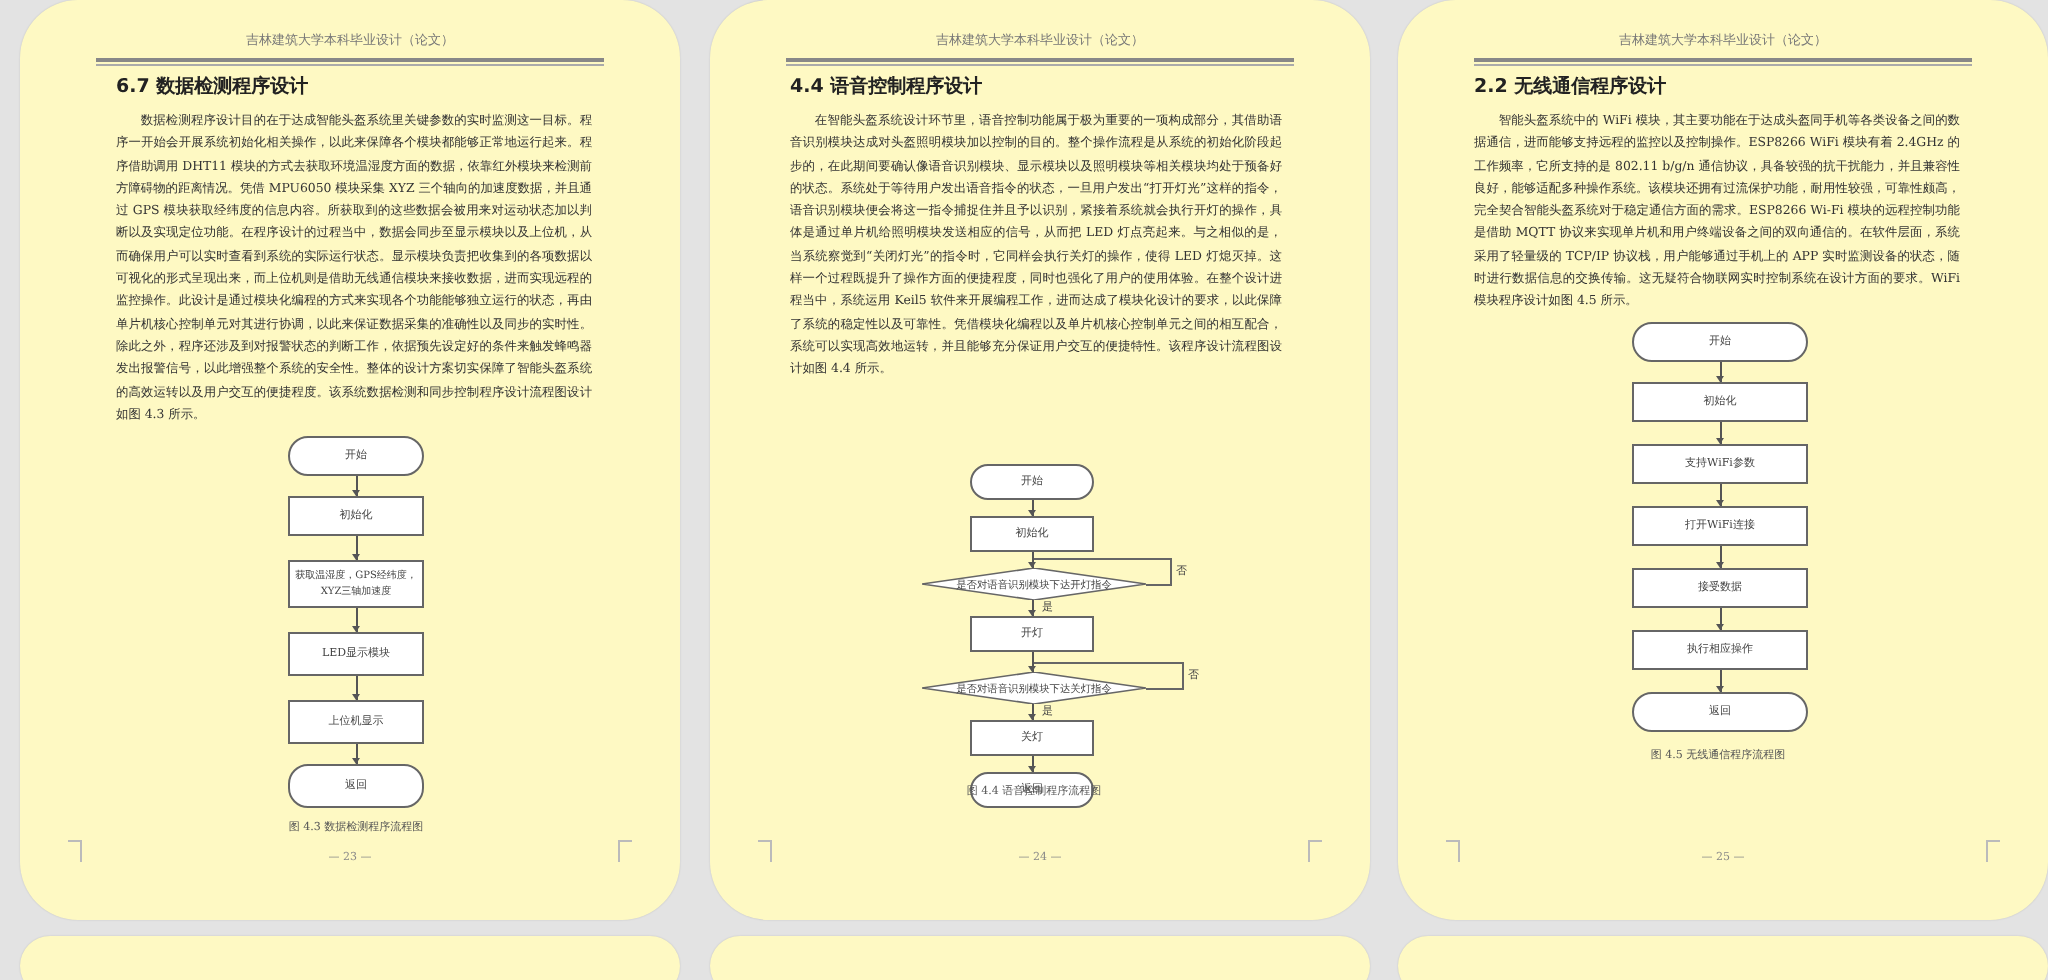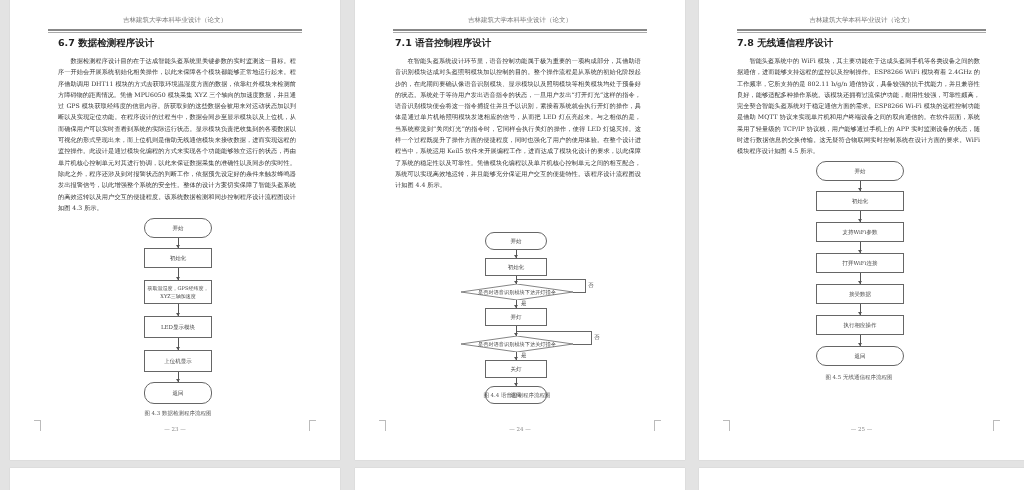--- a/index.html
+++ b/index.html
@@ -3,22 +3,23 @@
 <meta charset="utf-8">
 <style>
   html, body { margin:0; padding:0; }
   body {
     width:1024px; height:490px; overflow:hidden;
     background:#e3e3e3;
     font-family: "DejaVu Serif", "Liberation Serif", serif;
     position:relative;
   }
   .page {
-    position:absolute; background:#ffffff;
+    position:absolute; background:#fef9c3;
     box-shadow:0 0 1px rgba(0,0,0,0.15);
+    border-radius:29px;
   }
   .p1 { left:10px; top:0; width:330px; height:460px; }
   .p2 { left:355px; top:0; width:330px; height:460px; }
   .p3 { left:699px; top:0; width:325px; height:460px; }
   .p4 { left:10px; top:468px; width:330px; height:30px; }
   .p5 { left:355px; top:468px; width:330px; height:30px; }
   .p6 { left:699px; top:468px; width:325px; height:30px; }
 
   .header {
     position:absolute; left:38px; right:38px; top:16px;
@@ -99,21 +100,21 @@
     <div class="node round" style="left:134px;top:382px;width:68px;height:22px;">返回</div>
   </div>
   <div class="caption" style="left:100px;top:410px;width:136px;">图 4.3 数据检测程序流程图</div>
   <div class="pagenum" style="top:426px;">— 23 —</div>
 </div>
 
 <div class="page p2">
   <div class="header">吉林建筑大学本科毕业设计（论文）</div>
   <div class="corner c-bl"></div>
   <div class="corner c-br"></div>
-  <div class="sec-title" style="left:40px;">7.1  语音控制程序设计</div>
+  <div class="sec-title" style="left:40px;">4.4  语音控制程序设计</div>
   <div class="body-text" style="left:40px;">在智能头盔系统设计环节里，语音控制功能属于极为重要的一项构成部分，其借助语音识别模块达成对头盔照明模块加以控制的目的。整个操作流程是从系统的初始化阶段起步的，在此期间要确认像语音识别模块、显示模块以及照明模块等相关模块均处于预备好的状态。系统处于等待用户发出语音指令的状态，一旦用户发出“打开灯光”这样的指令，语音识别模块便会将这一指令捕捉住并且予以识别，紧接着系统就会执行开灯的操作，具体是通过单片机给照明模块发送相应的信号，从而把 LED 灯点亮起来。与之相似的是，当系统察觉到“关闭灯光”的指令时，它同样会执行关灯的操作，使得 LED 灯熄灭掉。这样一个过程既提升了操作方面的便捷程度，同时也强化了用户的使用体验。在整个设计进程当中，系统运用 Keil5 软件来开展编程工作，进而达成了模块化设计的要求，以此保障了系统的稳定性以及可靠性。凭借模块化编程以及单片机核心控制单元之间的相互配合，系统可以实现高效地运转，并且能够充分保证用户交互的便捷特性。该程序设计流程图设计如图 4.4 所示。</div>
 
   <div class="flow" style="left:0;top:0;width:330px;height:460px;">
     <div class="node round" style="left:130px;top:232px;width:62px;height:18px;">开始</div>
     <div class="arrow" style="left:161px;top:250px;height:8px;"></div>
     <div class="node" style="left:130px;top:258px;width:62px;height:18px;">初始化</div>
     <div class="arrow" style="left:161px;top:276px;height:8px;"></div>
 
     <div class="diamond" style="left:106px;top:258px;width:112px;height:0;"></div>
     <div class="diamond" style="left:106px;top:258px;width:110px;height:18px;top:258px;"></div>
@@ -162,21 +163,21 @@
   </div>
 
   <div class="caption" style="left:94px;top:392px;width:136px;">图 4.4 语音控制程序流程图</div>
   <div class="pagenum" style="top:426px;">— 24 —</div>
 </div>
 
 <div class="page p3">
   <div class="header">吉林建筑大学本科毕业设计（论文）</div>
   <div class="corner c-bl"></div>
   <div class="corner c-br"></div>
-  <div class="sec-title" style="left:38px;">7.8  无线通信程序设计</div>
+  <div class="sec-title" style="left:38px;">2.2  无线通信程序设计</div>
   <div class="body-text" style="left:38px;">智能头盔系统中的 WiFi 模块，其主要功能在于达成头盔同手机等各类设备之间的数据通信，进而能够支持远程的监控以及控制操作。ESP8266 WiFi 模块有着 2.4GHz 的工作频率，它所支持的是 802.11 b/g/n 通信协议，具备较强的抗干扰能力，并且兼容性良好，能够适配多种操作系统。该模块还拥有过流保护功能，耐用性较强，可靠性颇高，完全契合智能头盔系统对于稳定通信方面的需求。ESP8266 Wi-Fi 模块的远程控制功能是借助 MQTT 协议来实现单片机和用户终端设备之间的双向通信的。在软件层面，系统采用了轻量级的 TCP/IP 协议栈，用户能够通过手机上的 APP 实时监测设备的状态，随时进行数据信息的交换传输。这无疑符合物联网实时控制系统在设计方面的要求。WiFi 模块程序设计如图 4.5 所示。</div>
 
   <div class="flow" style="left:0;top:0;width:325px;height:460px;">
     <div class="node round" style="left:117px;top:161px;width:88px;height:20px;">开始</div>
     <div class="arrow" style="left:161px;top:181px;height:10px;"></div>
     <div class="node" style="left:117px;top:191px;width:88px;height:20px;">初始化</div>
     <div class="arrow" style="left:161px;top:211px;height:11px;"></div>
     <div class="node" style="left:117px;top:222px;width:88px;height:20px;">支持WiFi参数</div>
     <div class="arrow" style="left:161px;top:242px;height:11px;"></div>
     <div class="node" style="left:117px;top:253px;width:88px;height:20px;">打开WiFi连接</div>

